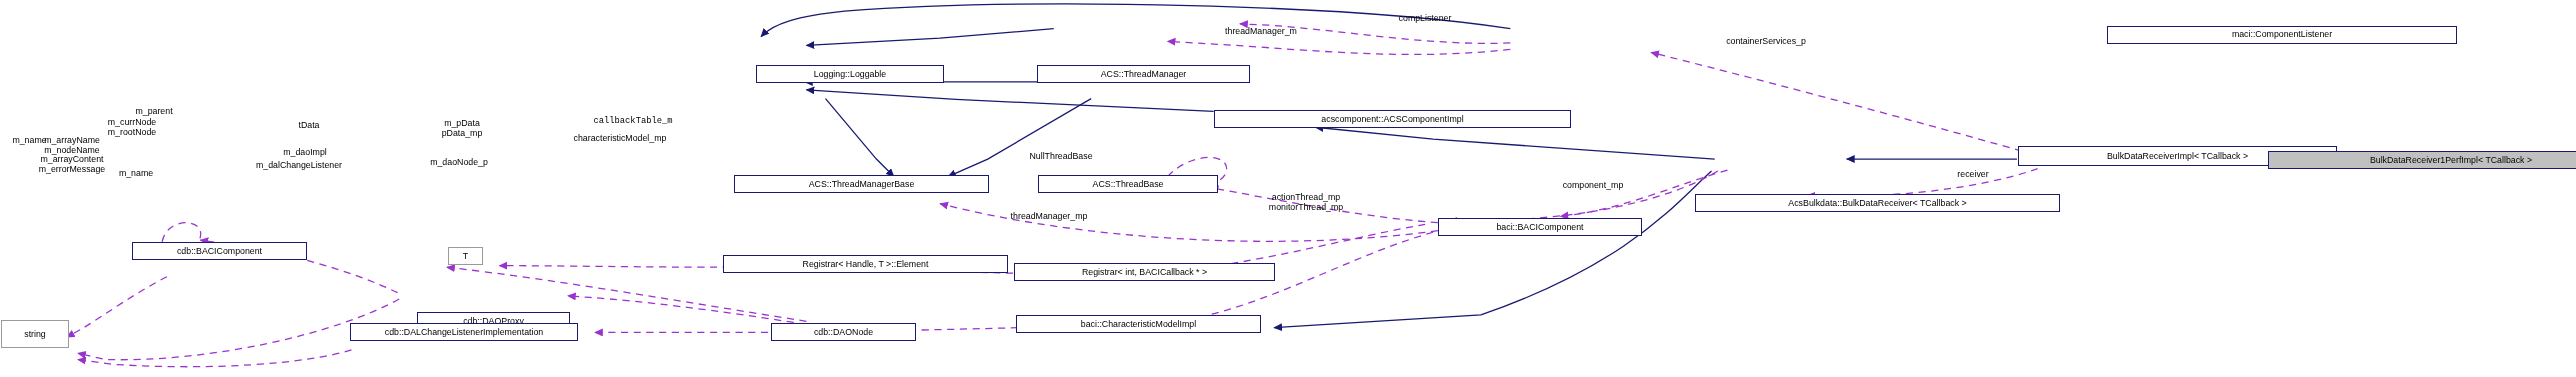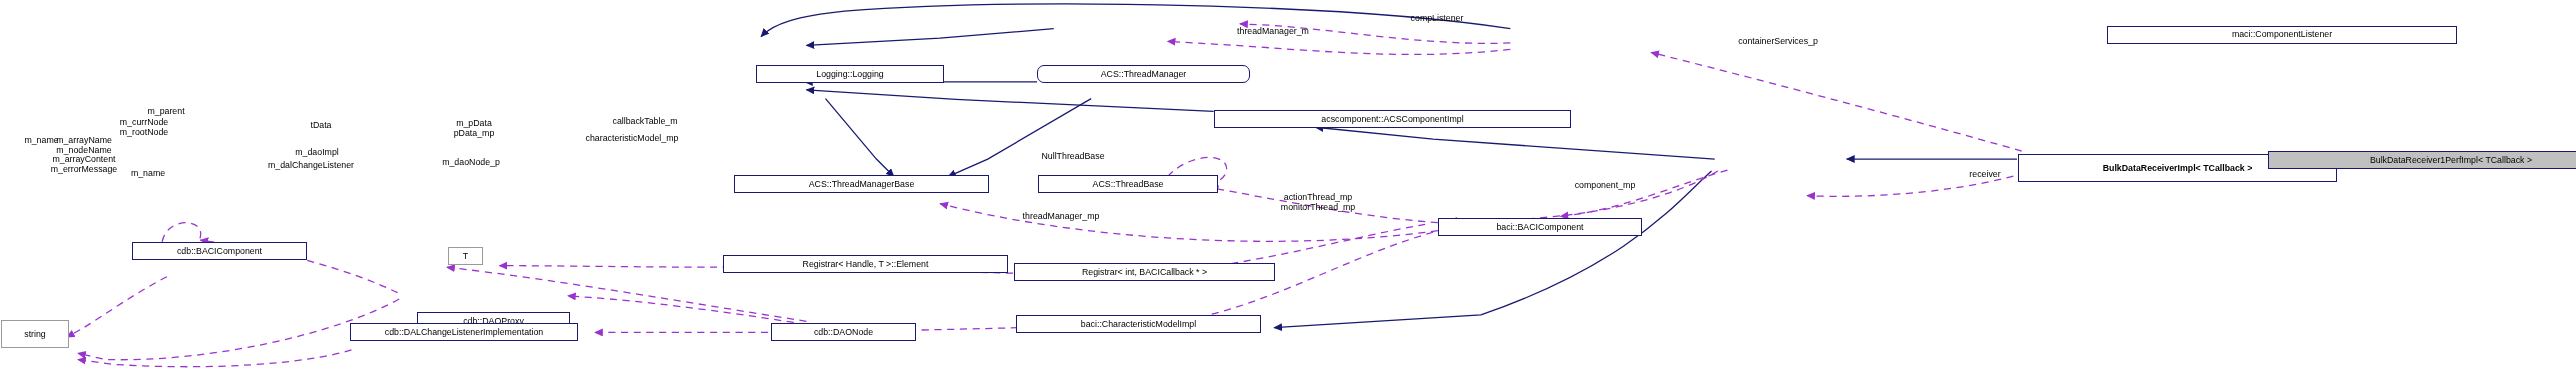--- a/index.html
+++ b/index.html
@@ -48,21 +48,20 @@
     border: 0.8px solid #191970;
   }
   .edge-label {
     position: absolute;
     font-size: 8.8px;
     line-height: 9.6px;
     color: #000000;
     white-space: pre;
     text-align: center;
     pointer-events: none;
-    margin-left: 12px;
   }
 </style>
 </head>
 <body>
 
 <div id="diagram">
 
   <svg id="edge-layer" viewBox="0 0 3235 474" width="2576" height="377" xmlns="http://www.w3.org/2000/svg">
     <defs>
       <marker id="inh-arrow" markerWidth="12" markerHeight="12" refX="10" refY="5" orient="auto" markerUnits="userSpaceOnUse">
@@ -139,27 +138,28 @@
       <path d="M208,348 C168,368 130,396 100,414 L82,424" marker-end="url(#use-arrow)"></path>
 
       <path d="M440,440 C380,458 260,466 140,458 L96,452" marker-end="url(#use-arrow)"></path>
 
       <path d="M1012,404 C860,380 700,352 560,336" marker-end="url(#use-arrow)"></path>
     </g>
   </svg>
 
   <div class="uml-node" style="left: 2107px; top: 25.5px; height: 16px; min-width: 350px;">maci::ComponentListener</div>
 
-  <div class="uml-node" style="left: 756px; top: 65px; height: 16px; min-width: 188px;">Logging::Logging</div>
-  <div class="uml-node" style="left: 1037px; top: 65px; height: 16px; min-width: 213px; border-radius: 7px;">ACS::ThreadManager</div>
+  <div class="uml-node" style="left: 756px; top: 65px; height: 16px; min-width: 188px;">Logging::Loggable</div>
+  <div class="uml-node" style="left: 1037px; top: 65px; height: 16px; min-width: 213px;">ACS::ThreadManager</div>
   <div class="uml-node" style="left: 734px; top: 175px; height: 16px; min-width: 255px;">ACS::ThreadManagerBase</div>
   <div class="uml-node" style="left: 1214px; top: 110px; height: 16px; min-width: 357px;">acscomponent::ACSComponentImpl</div>
   <div class="uml-node" style="left: 1038px; top: 175px; height: 16px; min-width: 180px;">ACS::ThreadBase</div>
-  <div class="uml-node" style="left: 2018px; top: 154px; height: 28px; min-width: 319px; font-weight: bold;">BulkDataReceiverImpl&lt; TCallback &gt;</div>
+  <div class="uml-node" style="left: 2018px; top: 146px; height: 20px; min-width: 319px;">BulkDataReceiverImpl&lt; TCallback &gt;</div>
   <div class="uml-node focus" style="left: 2268px; top: 151px; height: 16px; min-width: 366px;">BulkDataReceiver1PerfImpl&lt; TCallback &gt;</div>
+  <div class="uml-node" style="left: 1695px; top: 194px; height: 16px; min-width: 365px;">AcsBulkdata::BulkDataReceiver&lt; TCallback &gt;</div>
   <div class="uml-node" style="left: 1438px; top: 218px; height: 16px; min-width: 204px;">baci::BACIComponent</div>
   <div class="uml-node" style="left: 132px; top: 242px; height: 16px; min-width: 175px;">cdb::BACIComponent</div>
   <div class="uml-node tmpl" style="left: 448px; top: 247px; height: 16px; min-width: 35px;">T</div>
   <div class="uml-node" style="left: 723px; top: 255px; height: 16px; min-width: 285px;">Registrar&lt; Handle, T &gt;::Element</div>
   <div class="uml-node" style="left: 1014px; top: 263px; height: 16px; min-width: 261px;">Registrar&lt; int, BACICallback * &gt;</div>
   <div class="uml-node" style="left: 417px; top: 285px; height: 16px; min-width: 153px; margin-top: 27px;">cdb::DAOProxy</div>
   <div class="uml-node tmpl" style="left: 1px; top: 320px; height: 28px; min-width: 68px;">string</div>
   <div class="uml-node" style="left: 350px; top: 323px; height: 16px; min-width: 228px;">cdb::DALChangeListenerImplementation</div>
   <div class="uml-node" style="left: 771px; top: 323px; height: 16px; min-width: 145px;">cdb::DAONode</div>
   <div class="uml-node" style="left: 1016px; top: 315px; height: 16px; min-width: 245px;">baci::CharacteristicModelImpl</div>
@@ -177,21 +177,21 @@
   <div class="edge-label" style="left: 132px; top: 118px; transform: translateX(-50%);">m_currNode
 m_rootNode</div>
   <div class="edge-label" style="left: 29.5px; top: 136px; transform: translateX(-50%);">m_name</div>
   <div class="edge-label" style="left: 72px; top: 136px; transform: translateX(-50%);">m_arrayName
 m_nodeName
 m_arrayContent
 m_errorMessage</div>
   <div class="edge-label" style="left: 309px; top: 121px; transform: translateX(-50%);">tData</div>
   <div class="edge-label" style="left: 462px; top: 119px; transform: translateX(-50%);">m_pData
 pData_mp</div>
-  <div class="edge-label" style="left: 633px; top: 117px; transform: translateX(-50%);">callbackTable_m</div>
+  <div class="edge-label" style="left: 633px; top: 117px; transform: translateX(-50%); font-family: Liberation Mono, monospace;">callbackTable_m</div>
   <div class="edge-label" style="left: 620px; top: 134px; transform: translateX(-50%);">characteristicModel_mp</div>
   <div class="edge-label" style="left: 305px; top: 148px; transform: translateX(-50%);">m_daoImpl</div>
   <div class="edge-label" style="left: 299px; top: 161px; transform: translateX(-50%);">m_dalChangeListener</div>
   <div class="edge-label" style="left: 459px; top: 158px; transform: translateX(-50%);">m_daoNode_p</div>
   <div class="edge-label" style="left: 136px; top: 169px; transform: translateX(-50%);">m_name</div>
 
 </div>
 
 
 </body></html>

